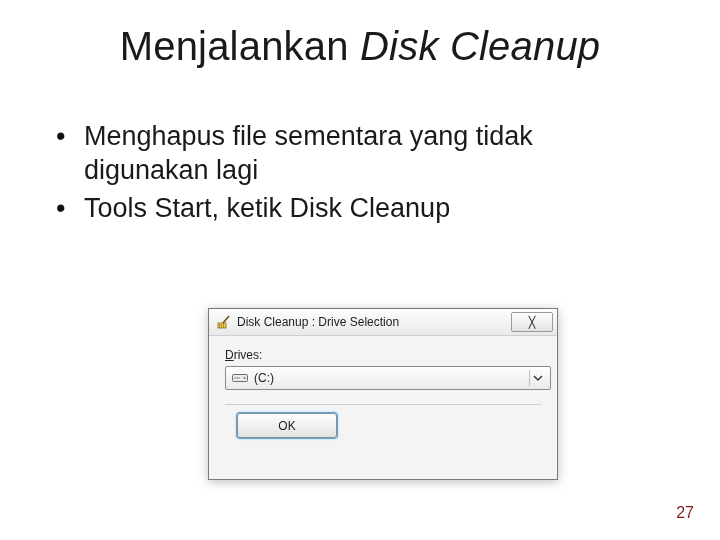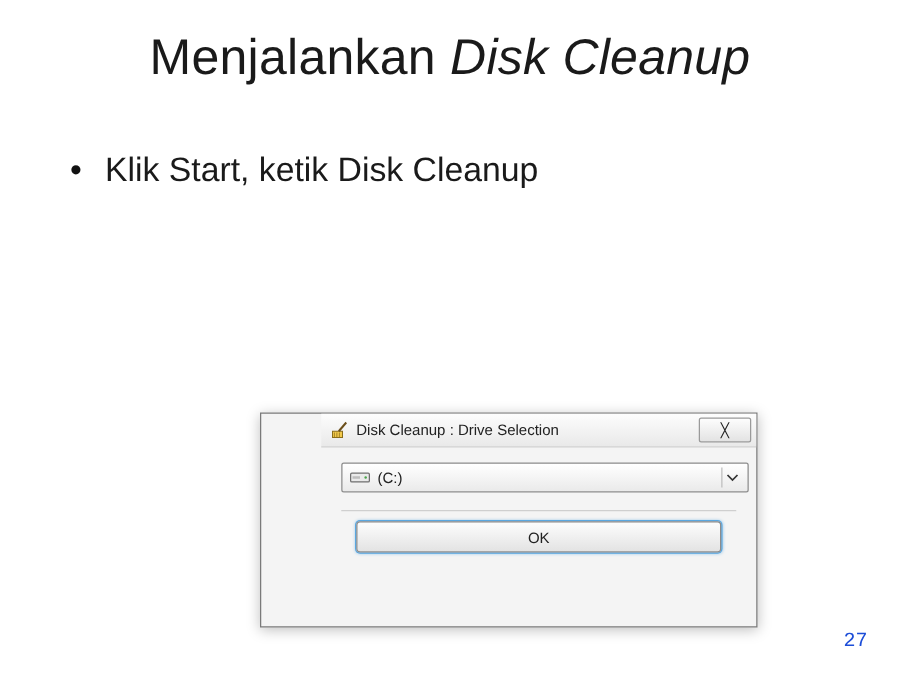--- a/index.html
+++ b/index.html
@@ -56,30 +56,29 @@
     left: 0;
     top: 0;
     color: #111;
     font-size: 27px;
   }
 
   
   .dialog {
     position: absolute;
     left: 208px;
-    top: 330px;
+    top: 308px;
     width: 348px;
     height: 170px;
     background: #f4f4f4;
     border: 1px solid #7a7a7a;
     box-shadow: 0 2px 10px rgba(0,0,0,.25);
     font-family: "Segoe UI", Tahoma, sans-serif;
     font-size: 12px;
     color: #222;
-    padding-left: 48px;
   }
   .dlg-titlebar {
     height: 26px;
     background: linear-gradient(#fdfdfd, #e9e9e9);
     border-bottom: 1px solid #cfcfcf;
     display: flex;
     align-items: center;
     padding: 0 4px 0 8px;
     gap: 6px;
   }
@@ -128,21 +127,20 @@
   .dlg-sep {
     margin: 14px 0 0 0;
     border: none;
     border-top: 1px solid #cfcfcf;
   }
   .dlg-buttons {
     display: flex;
     justify-content: space-between;
     gap: 8px;
     padding: 8px 12px 0 12px;
-    flex-direction: column;
   }
   .btn {
     min-width: 78px;
     height: 23px;
     border: 1px solid #8c8c8c;
     border-radius: 3px;
     background: linear-gradient(#fdfdfd,#e3e3e3);
     display: flex; align-items: center; justify-content: center;
     font-size: 12px;
     padding: 0 10px;
@@ -150,36 +148,36 @@
   .btn.default {
     box-shadow: 0 0 0 1px #5aa7e0, 0 0 3px #5aa7e0;
   }
   .btn .ul { text-decoration: underline; }
 
   .pagenum {
     position: absolute;
     right: 26px;
     bottom: 18px;
     font-size: 16px;
-    color: #1d4ed8;
-    font-family: Liberation Mono, monospace;
+    color: #7f1d1d;
   }
 </style>
 </head>
 <body>
 
 <div class="slide">
 
   <div class="title">
     <span class="regular">Menjalankan </span><span class="italic">Disk Cleanup</span>
   </div>
 
   <div class="body">
     <ul>
-      <li>Klik Start, ketik Disk Cleanup</li>
+      <li>Menghapus file sementara yang tidak digunakan lagi</li>
+      <li>Tools Start, ketik Disk Cleanup</li>
     </ul>
   </div>
 
   <div class="dialog">
     <div class="dlg-titlebar">
       <span class="brush-icon">
         <svg viewBox="0 0 14 14" width="14" height="14">
           <rect x="1" y="8" width="8" height="5" fill="#f2c94c" stroke="#8a6d1a" stroke-width="0.8"></rect>
           <line x1="2.5" y1="9" x2="2.5" y2="13" stroke="#8a6d1a" stroke-width="0.6"></line>
           <line x1="4.5" y1="9" x2="4.5" y2="13" stroke="#8a6d1a" stroke-width="0.6"></line>
@@ -188,20 +186,23 @@
         </svg>
       </span>
       <span class="dlg-title">Disk Cleanup : Drive Selection</span>
       <span class="dlg-close">
         <span>╳</span>
       </span>
     </div>
 
     <div class="dlg-body">
 
+      <div class="dlg-label">
+        <span class="ul">D</span><span>rives:</span>
+      </div>
 
       <div class="combo">
         <span class="drive-icon">
           <svg viewBox="0 0 16 12" width="16" height="12">
             <rect x="0.5" y="2.5" width="15" height="7" rx="1" fill="#eaeaea" stroke="#6f6f6f"></rect>
             <circle cx="12.5" cy="6" r="1" fill="#4aa34a"></circle>
             <rect x="2" y="5" width="6" height="2" fill="#bdbdbd"></rect>
           </svg>
         </span>
         <span class="combo-text">(C:)</span>

